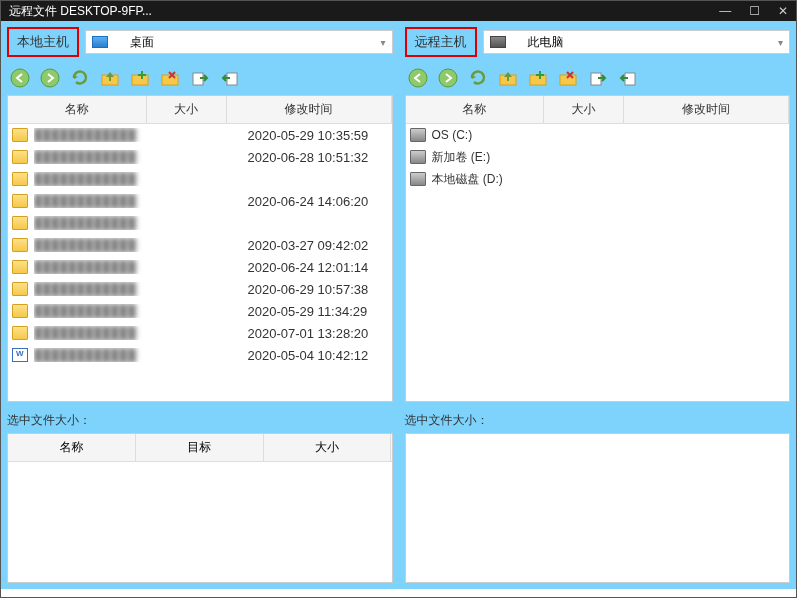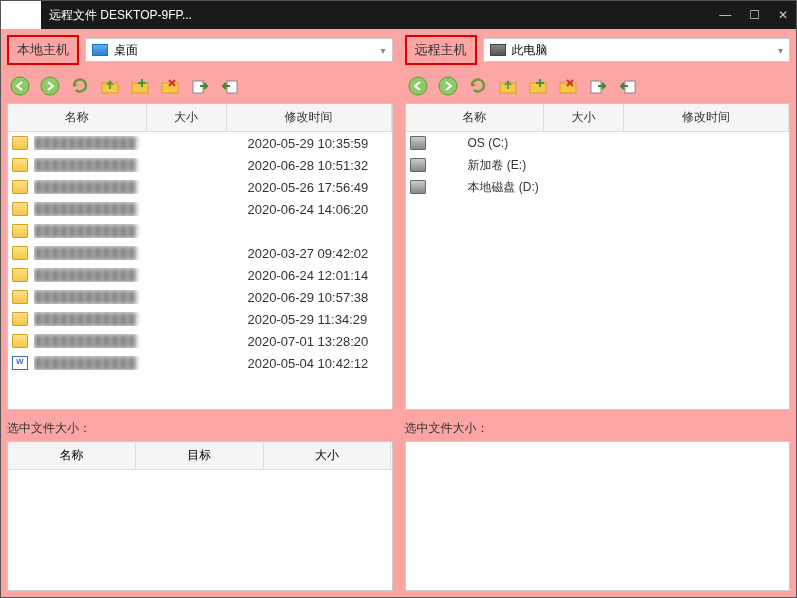--- a/index.html
+++ b/index.html
@@ -1,44 +1,44 @@
 <!DOCTYPE html>
 <html><head>
 <meta charset="utf-8">
 <style>
 * { box-sizing: border-box; margin: 0; padding: 0; }
 body { font-family: "Microsoft YaHei", sans-serif; font-size: 12px; background: #fff; width: 797px; height: 598px; overflow: hidden; border: 1px solid #555; }
-.titlebar { background: #1a1a1a; color: #fff; height: 28px; display: flex; align-items: center; padding: 0 8px; justify-content: space-between; margin-left: 40px; }
+.titlebar { background: #1a1a1a; color: #fff; height: 20px; display: flex; align-items: center; padding: 0 8px; justify-content: space-between; }
 .titlebar-buttons { display: flex; gap: 18px; color: #ccc; font-size: 12px; }
 .titlebar-buttons span { cursor: default; }
-.content { display: flex; height: calc(100% - 28px); background: #fca5a5; }
+.content { display: flex; height: calc(100% - 28px); background: #7dd3fc; }
 .pane { width: 50%; display: flex; flex-direction: column; padding: 6px; }
 .pane-header { display: flex; align-items: center; margin-bottom: 4px; }
 .host-label { border: 2px solid #d00; padding: 4px 8px; font-size: 13px; color: #333; margin-right: 6px; }
-.path-select { flex: 1; border: 1px solid #ccc; height: 24px; display: flex; align-items: center; padding: 0 6px; gap: 6px; background: #fff; }
+.path-select { flex: 1; border: 1px solid #ccc; height: 24px; display: flex; align-items: center; padding: 0 6px; gap: 22px; background: #fff; }
 .path-select .arrow { margin-left: auto; color: #888; font-size: 10px; }
 .desktop-icon { width: 16px; height: 12px; background: linear-gradient(#5ab0f0, #2a7fd0); border: 1px solid #1a6fc0; }
 .pc-icon { width: 16px; height: 12px; background: linear-gradient(#888, #555); border: 1px solid #444; }
 .toolbar { display: flex; gap: 4px; padding: 4px 0; align-items: center; }
 .tbtn { width: 26px; height: 26px; display: flex; align-items: center; justify-content: center; cursor: default; }
 .file-area { flex: 1; border: 1px solid #ccc; display: flex; flex-direction: column; overflow: hidden; margin-bottom: 6px; }
 .col-headers { display: flex; background: #f5f5f5; border-bottom: 1px solid #ddd; }
 .col-headers > div { padding: 5px 6px; border-right: 1px solid #ddd; font-size: 12px; color: #333; text-align: center; }
 .col-name { flex: 1; }
 .col-size { width: 80px; }
 .col-date { width: 165px; }
 .file-list { flex: 1; overflow: auto; background: #fff; }
 .file-row { display: flex; align-items: center; height: 22px; padding: 0 4px; }
 .file-row .icon { width: 16px; height: 14px; margin-right: 6px; flex-shrink: 0; }
 .folder-icon { background: linear-gradient(#ffe08a, #f5c84a); border: 1px solid #d4a020; border-radius: 1px; }
 .doc-icon { background: #fff; border: 1px solid #3a6fc0; position: relative; }
 .doc-icon::after { content: "W"; position: absolute; font-size: 8px; color: #3a6fc0; left: 3px; top: 0; font-weight: bold; }
 .drive-icon { background: linear-gradient(#ccc, #888); border: 1px solid #666; border-radius: 1px; }
 .file-row .fname { flex: 1; color: transparent; text-shadow: 0 0 5px rgba(100,100,100,0.8); overflow: hidden; white-space: nowrap; }
-.file-row .fname.clear { color: #333; text-shadow: none; margin-left: 36px; }
+.file-row .fname.clear { color: #333; text-shadow: none; }
 .file-row .fsize { width: 80px; }
 .file-row .fdate { width: 140px; color: #333; font-size: 13px; }
 .selected-label { font-size: 12px; color: #333; margin: 4px 0; }
 .queue-area { border: 1px solid #ccc; height: 150px; display: flex; flex-direction: column; }
 .queue-headers { display: flex; background: #f5f5f5; border-bottom: 1px solid #ddd; }
 .queue-headers > div { flex: 1; padding: 5px 6px; border-right: 1px solid #ddd; font-size: 12px; text-align: center; }
 .queue-body { flex: 1; background: #fff; }
 svg { display: block; }
 </style>
 </head>
@@ -131,21 +131,20 @@
           <div class="file-row">
             <div class="icon folder-icon"></div>
             <div class="fname">████████████</div>
             <div class="fsize"></div>
             <div class="fdate">2020-06-28 10:51:32</div>
           </div>
           <div class="file-row">
             <div class="icon folder-icon"></div>
             <div class="fname">████████████</div>
             <div class="fsize"></div>
-            <div class="fdate">2020-05-26 17:56:49</div>
           </div>
           <div class="file-row">
             <div class="icon folder-icon"></div>
             <div class="fname">████████████</div>
             <div class="fsize"></div>
             <div class="fdate">2020-06-24 14:06:20</div>
           </div>
           <div class="file-row">
             <div class="icon folder-icon"></div>
             <div class="fname">████████████</div>

